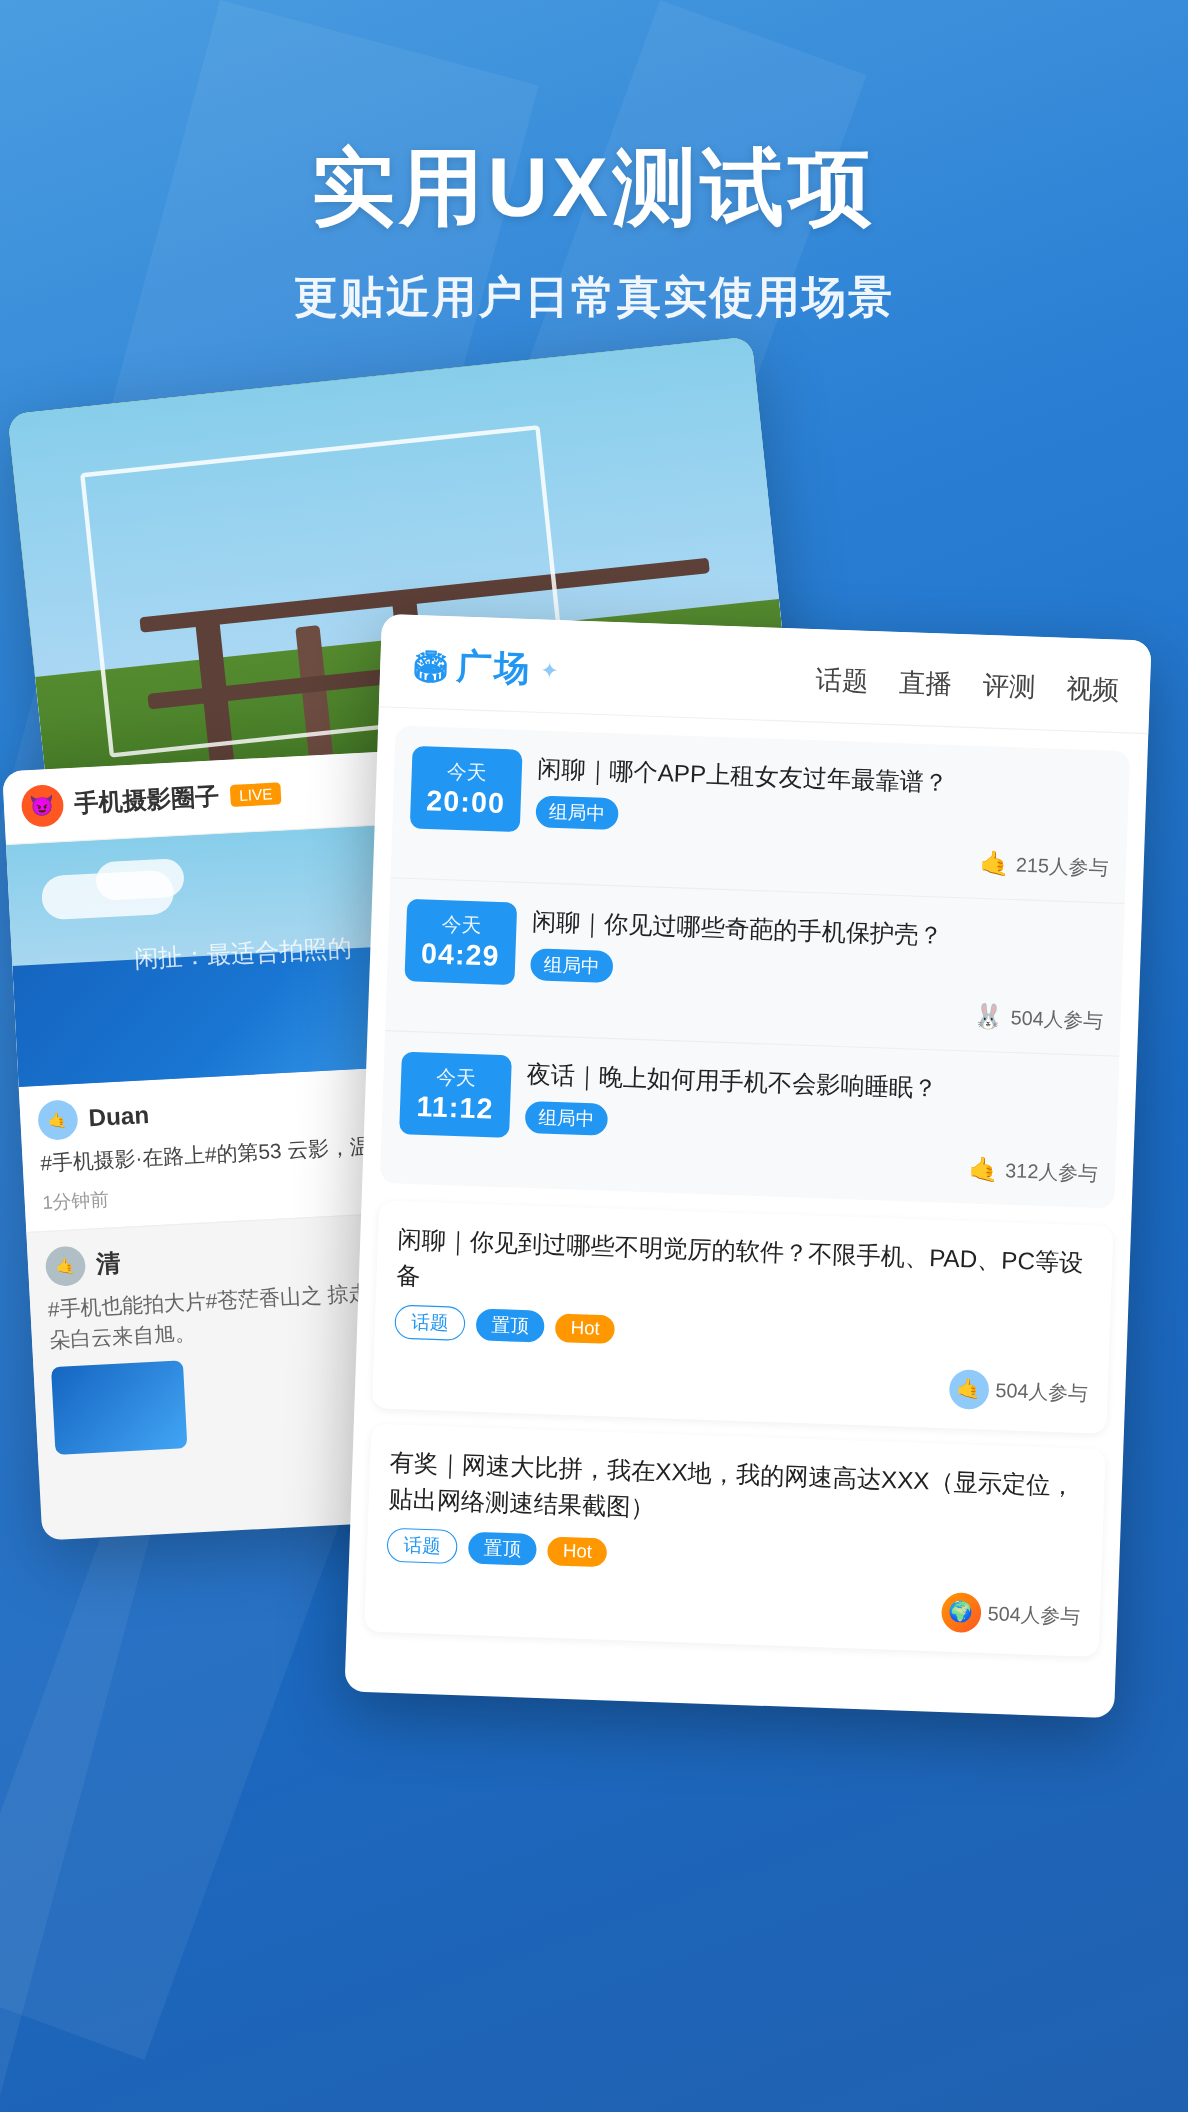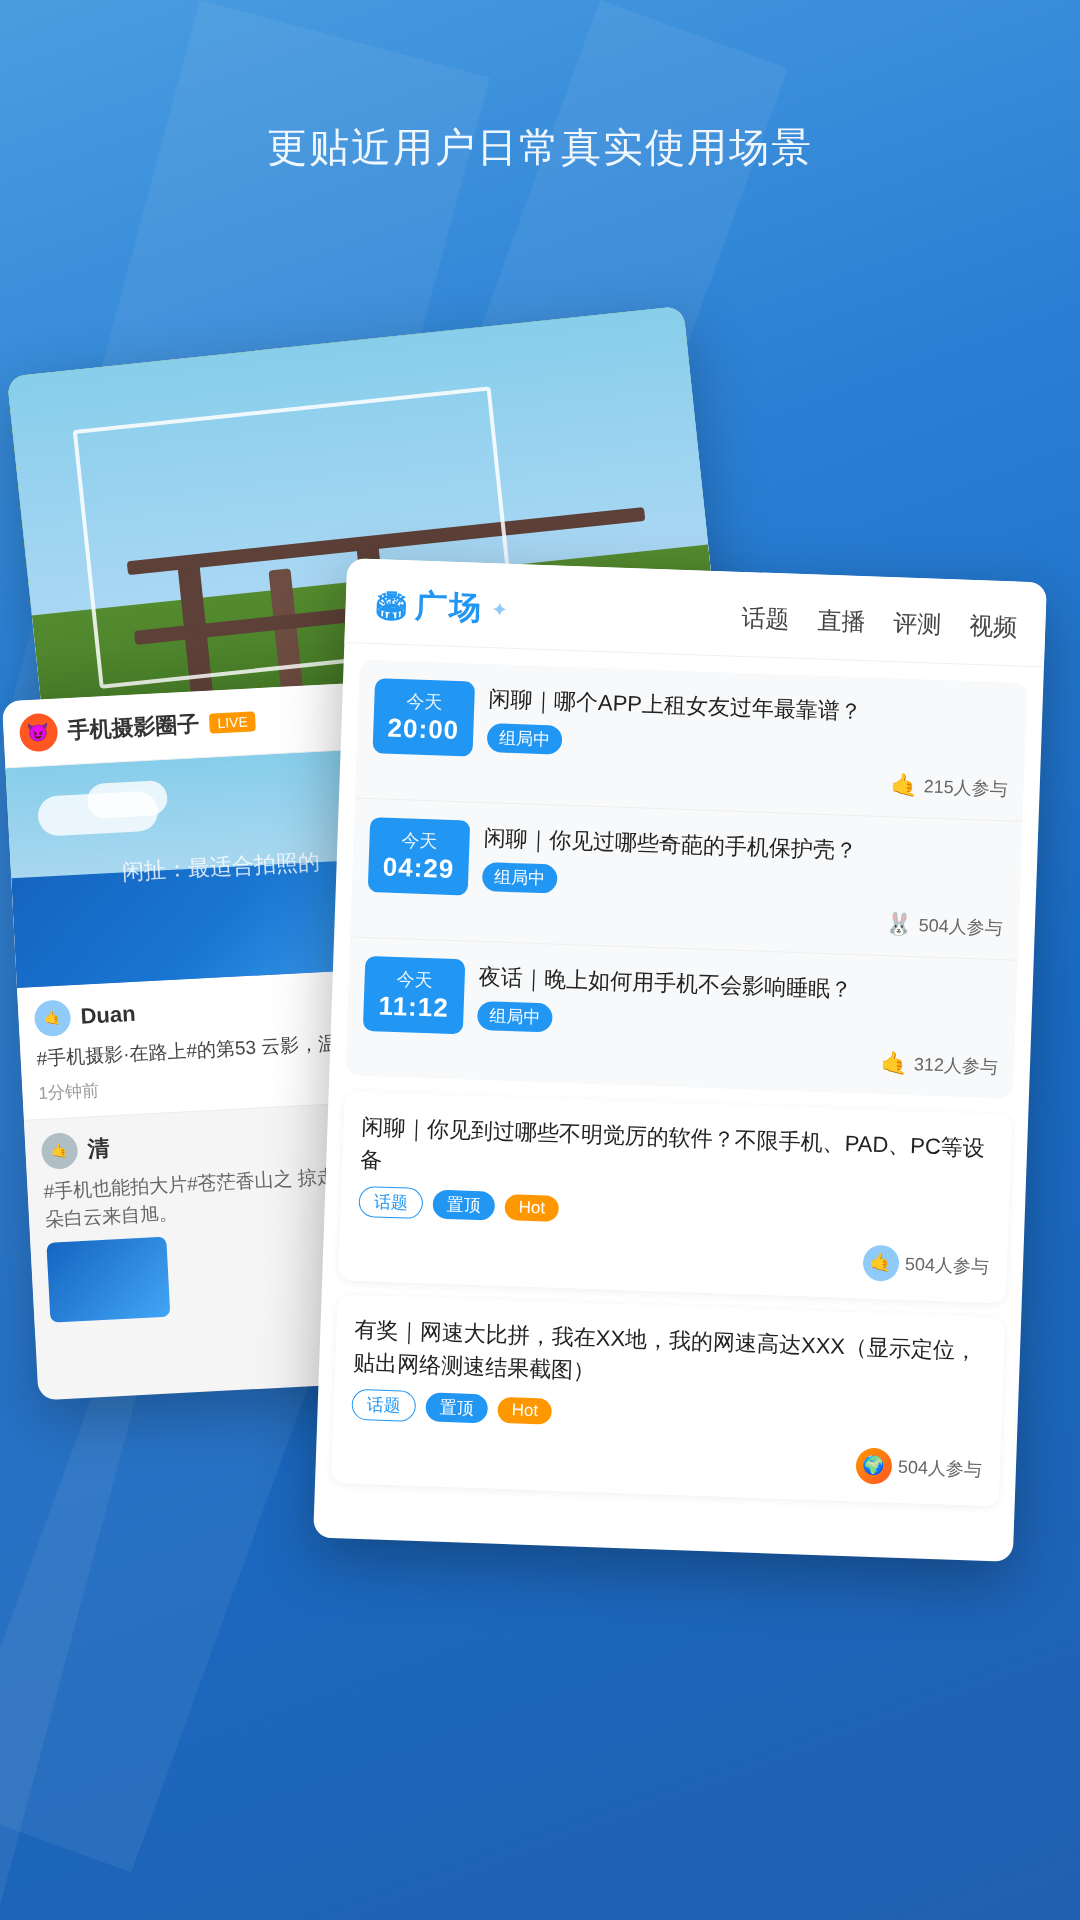--- a/index.html
+++ b/index.html
@@ -24,21 +24,21 @@
     .main-title {
       font-size: 76px;
       font-weight: 700;
       color: #fff;
       letter-spacing: 4px;
       text-shadow: 0 2px 8px rgba(0,0,0,0.15);
       margin-bottom: 20px;
     }
     .sub-title {
       font-size: 40px;
-      font-weight: 400;
+      font-weight: 700;
       color: rgba(255,255,255,0.92);
       letter-spacing: 2px;
     }
 
     
     .cards-area {
       position: absolute;
       top: 340px;
       left: 0;
       width: 1080px;
@@ -384,20 +384,21 @@
       transform-origin: top left;
     }
   </style>
 </head>
 <body>
 
 <div class="light-ray" style="top:0;left:200px;width:300px;height:1920px;transform:rotate(15deg);"></div>
 <div class="light-ray" style="top:0;left:600px;width:200px;height:1920px;transform:rotate(20deg);"></div>
 
 <div class="header-section">
+  <div class="main-title">实用UX测试项</div>
   <div class="sub-title">更贴近用户日常真实使用场景</div>
 </div>
 
 <div class="cards-area">
 
   <div class="photo-card">
     <div class="photo-card-inner">
 
       <div style="position:absolute;top:0;left:0;right:0;height:60%;background:linear-gradient(to bottom,#87ceeb,#b0d9f5);"></div>
 

